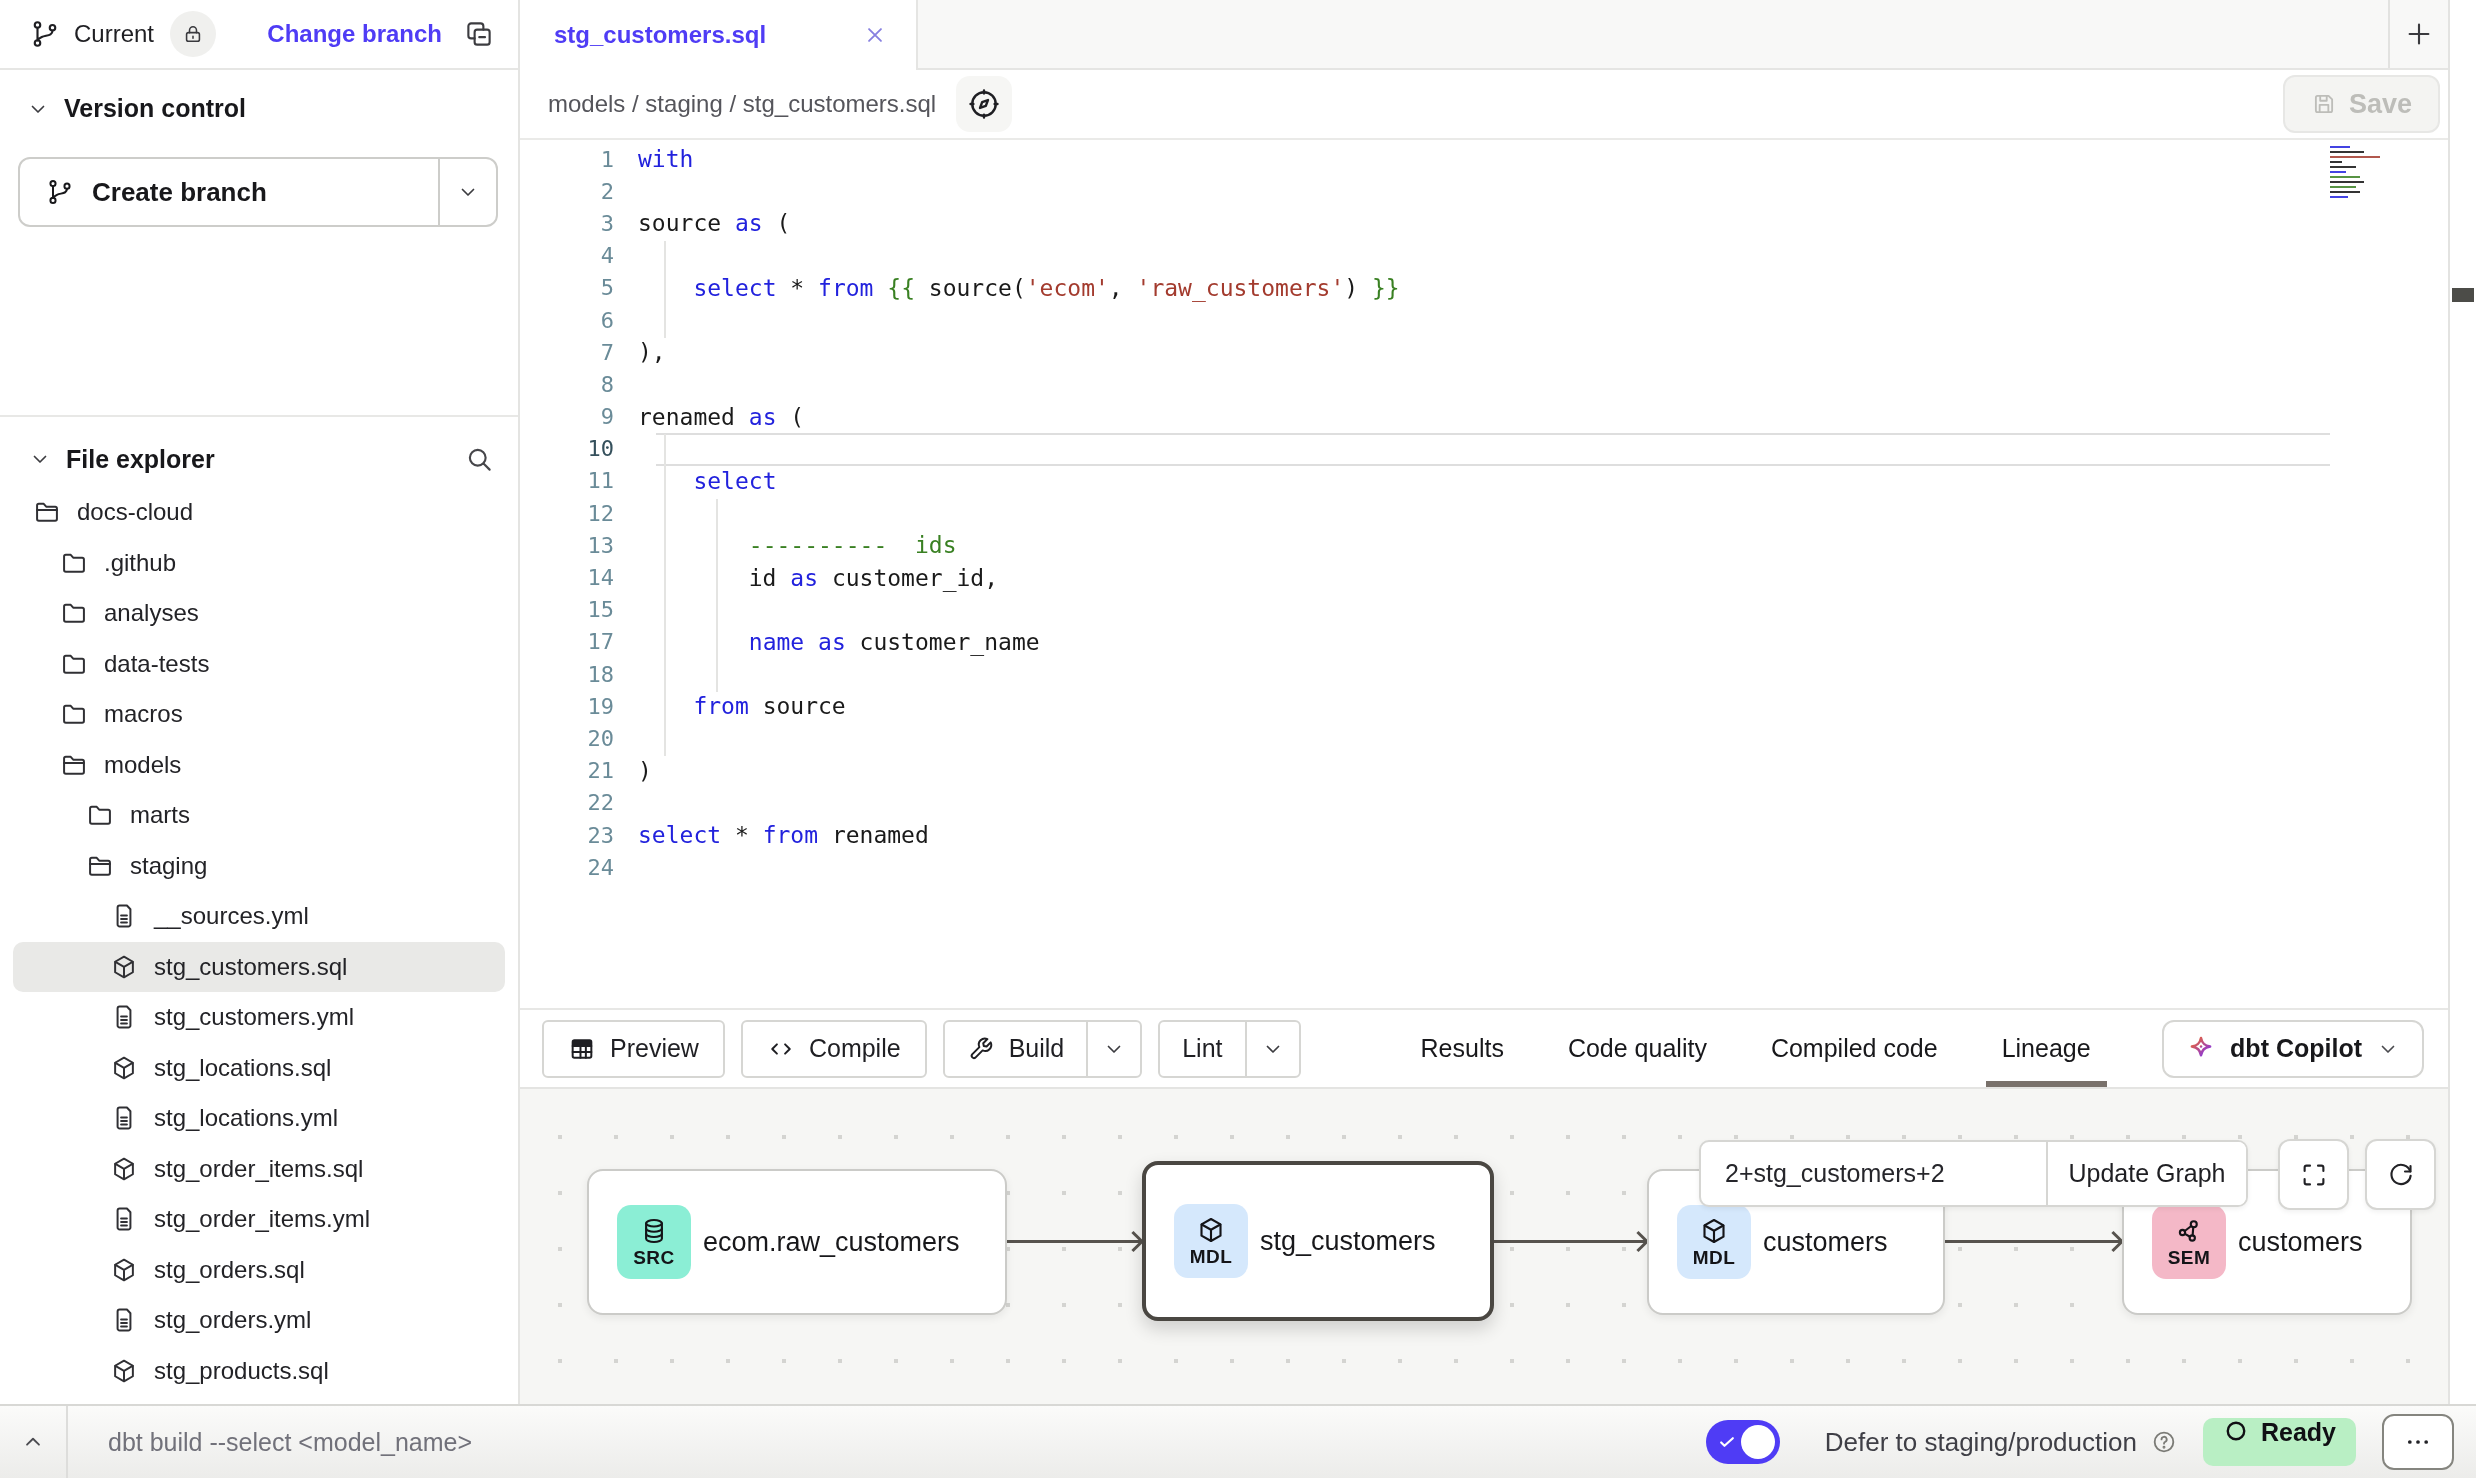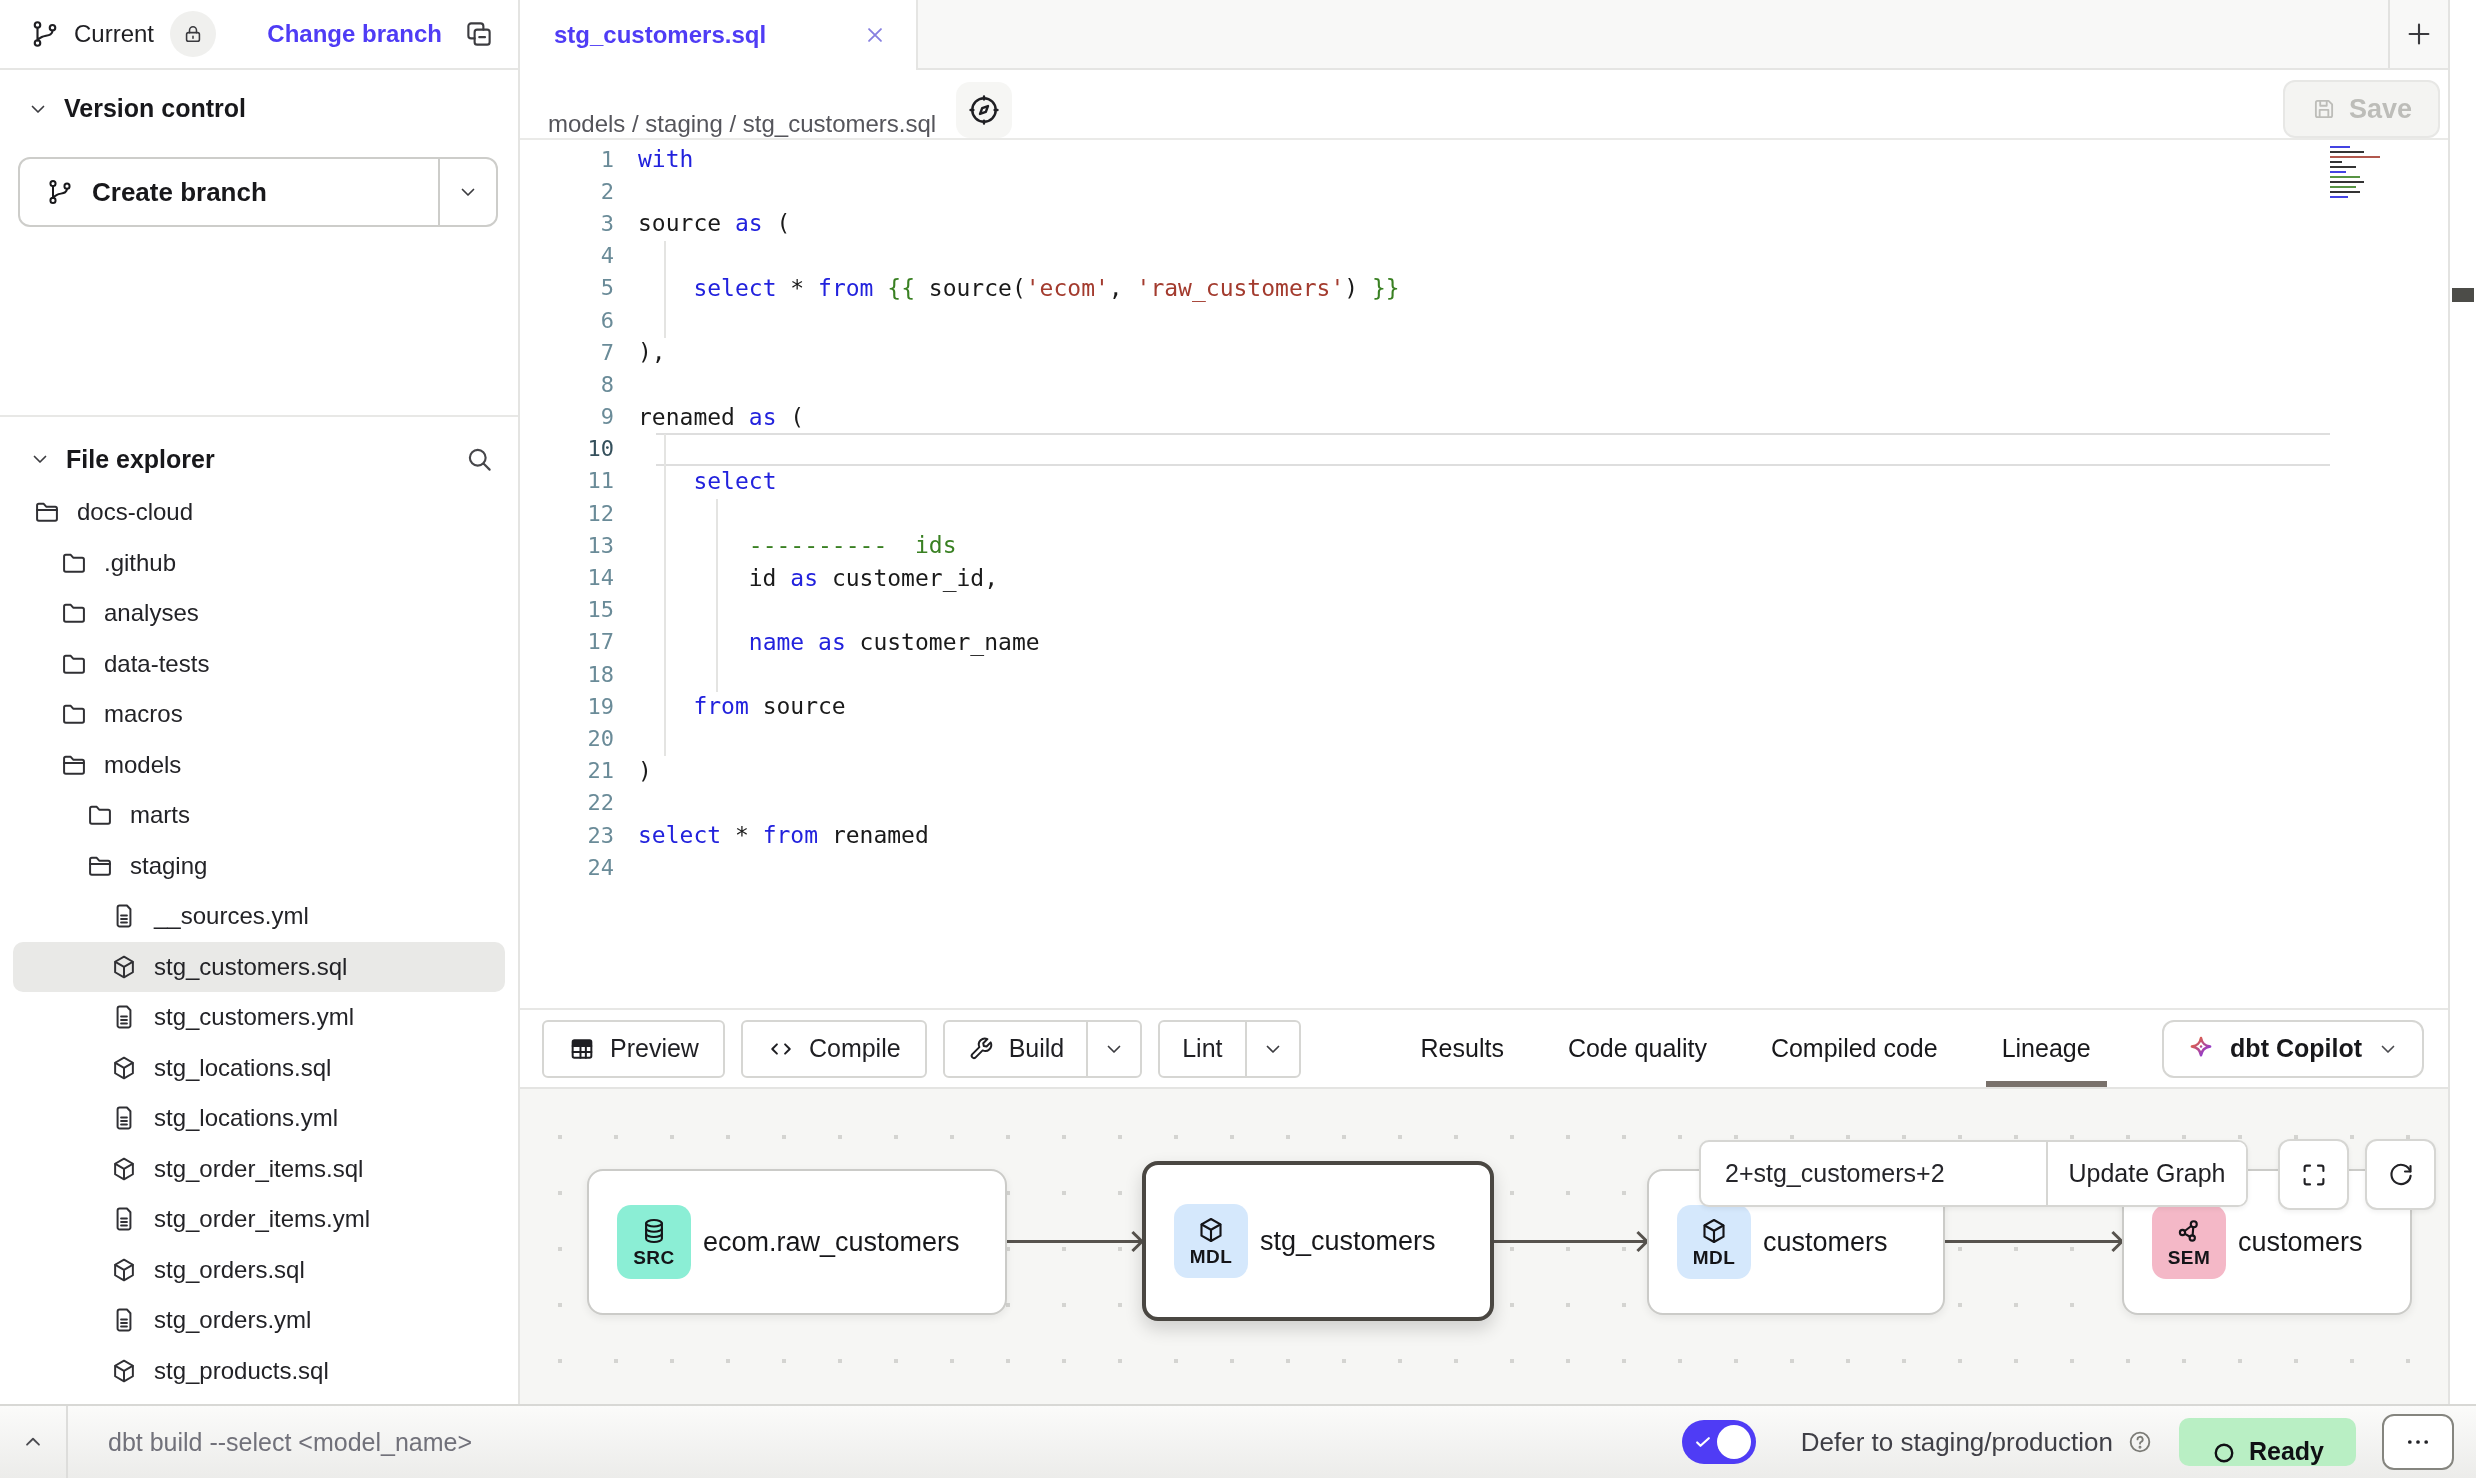--- a/index.html
+++ b/index.html
@@ -47,21 +47,21 @@
   .main { position:absolute; left:520px; right:28px; top:0; bottom:74px; display:flex; flex-direction:column; }
   .tabbar { height:70px; background:#f8f8f7; border-bottom:2px solid #e5e5e3; display:flex; flex:none; }
   .tab.active { width:398px; background:#fff; border-right:2px solid #e5e5e3; margin-bottom:-2px;
                 display:flex; align-items:center; padding:0 28px 0 34px; cursor:pointer; }
   .tab-label { font-size:24px; font-weight:600; color:var(--accent); }
   .tab-close { margin-left:auto; color:#8780e0; cursor:pointer; }
   .tab-spacer { flex:1; }
   .tab-divider { width:2px; background:#e2e2e0; }
   .newtab { width:58px; display:flex; align-items:center; justify-content:center; color:#3a3a3e; cursor:pointer; }
 
-  .crumbbar { height:70px; border-bottom:2px solid #eaeae8; display:flex; align-items:flex-end;
+  .crumbbar { height:70px; border-bottom:2px solid #eaeae8; display:flex; align-items:center;
               padding-left:28px; flex:none; background:#fff; }
   .crumb { font-size:24px; color:#55555b; }
   .crumb-action { margin-left:20px; width:56px; height:56px; border:none; border-radius:14px;
                   background:#f6f6f4; display:flex; align-items:center; justify-content:center;
                   color:#1f1f23; cursor:pointer; }
   .save-btn { margin-left:auto; margin-right:8px; height:58px; padding:0 26px; border-radius:12px;
               background:#f4f4f2; border:2px solid #e7e7e5; color:#bdbdb9; font-size:27px; font-weight:600;
               display:flex; align-items:center; gap:12px; font-family:inherit; }
 
   .editor { flex:1; position:relative; background:#fff;
@@ -133,21 +133,21 @@
                  display:flex; align-items:center; justify-content:center; cursor:pointer; }
   .sb-div { width:2px; height:100%; background:#dddddb; }
   .cmd-placeholder { margin-left:40px; font-size:25px; color:#71717a; cursor:text; }
   .sb-right { margin-left:auto; display:flex; align-items:center; margin-right:22px; }
   .toggle { width:74px; height:44px; border-radius:24px; background:var(--accent); position:relative;
             display:flex; align-items:center; padding-left:11px; color:#fff; cursor:pointer; }
   .knob { position:absolute; right:5px; top:5px; width:34px; height:34px; border-radius:50%; background:#fff; }
   .defer-label { margin-left:45px; font-size:26px; color:#3f3f46; }
   .help-ic { margin-left:14px; color:#7b7b76; cursor:pointer; }
   .ready-pill { margin-left:26px; height:48px; border-radius:10px; background:var(--ready-bg);
-                display:flex; align-items:flex-end; gap:12px; padding:0 32px; font-size:25px;
+                display:flex; align-items:flex-start; gap:12px; padding:0 20px; font-size:25px;
                 font-weight:700; color:#101014; }
   .more-btn { margin-left:26px; width:72px; height:56px; border-radius:12px; background:#fff;
               border:2px solid #85857f; display:flex; align-items:center; justify-content:center;
               color:#222226; cursor:pointer; }
 </style>
 </head>
 <body>
 
 <div class="app">
 

